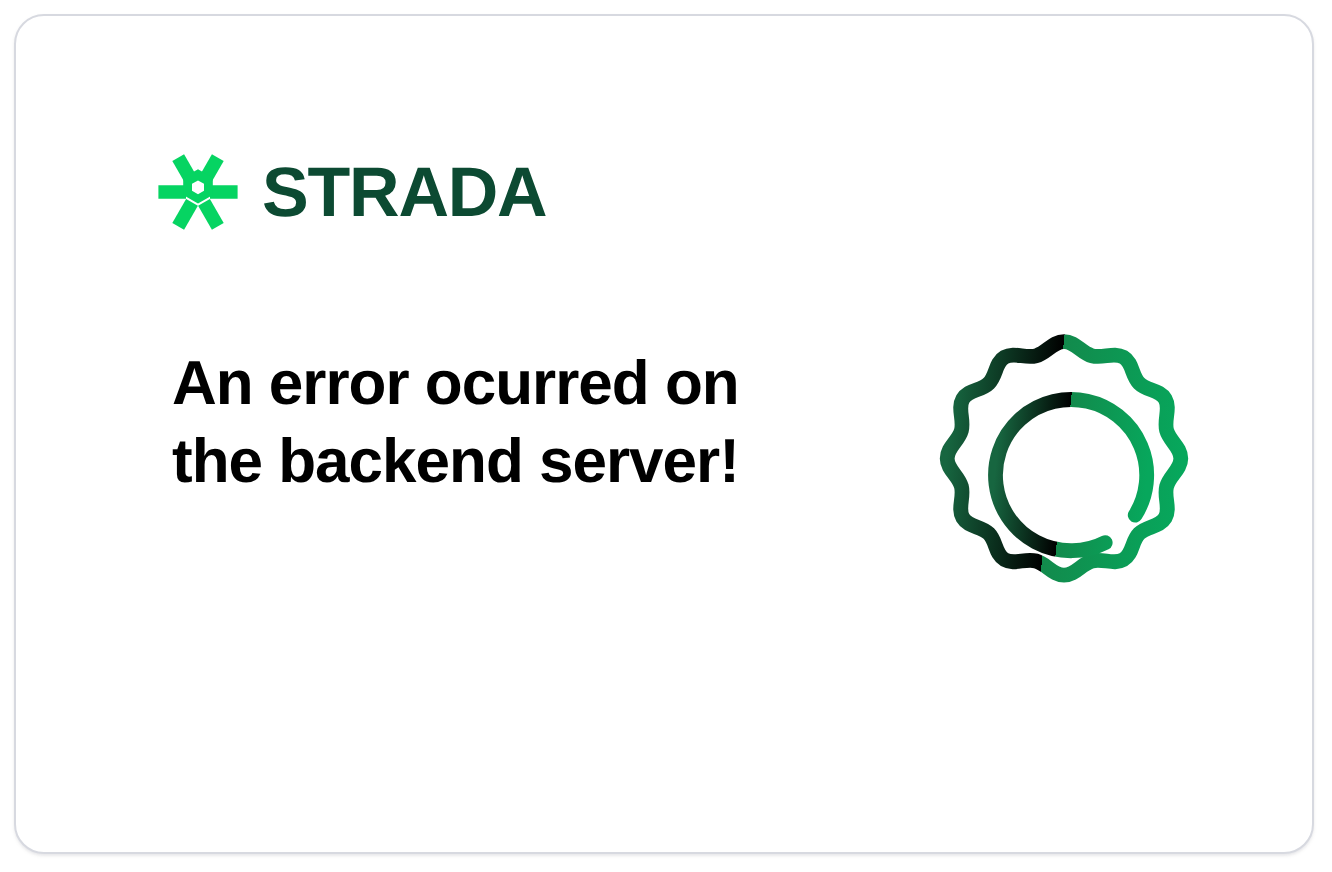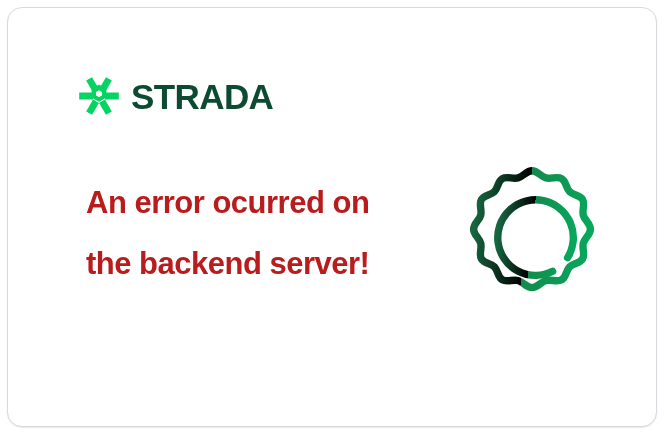--- a/index.html
+++ b/index.html
@@ -66,23 +66,23 @@
 
   
   .message {
     position: absolute;
     left: 78px;
     top: 164px;
     width: 300px;
     font-family: "Liberation Sans", sans-serif;
     font-size: 31px;
     font-weight: bold;
-    line-height: 61px;
+    line-height: 39px;
     letter-spacing: -0.5px;
-    color: #b91c1c;
+    color: #000000;
     margin: 0;
   }
 
   
   .gear {
     position: absolute;
     left: 440px;
     top: 137px;
     width: 168px;
     height: 168px;

